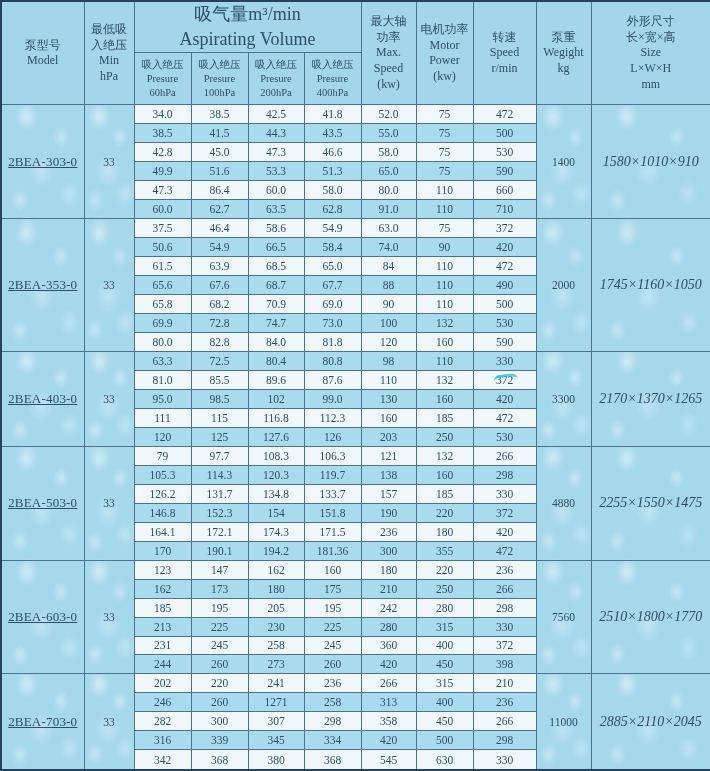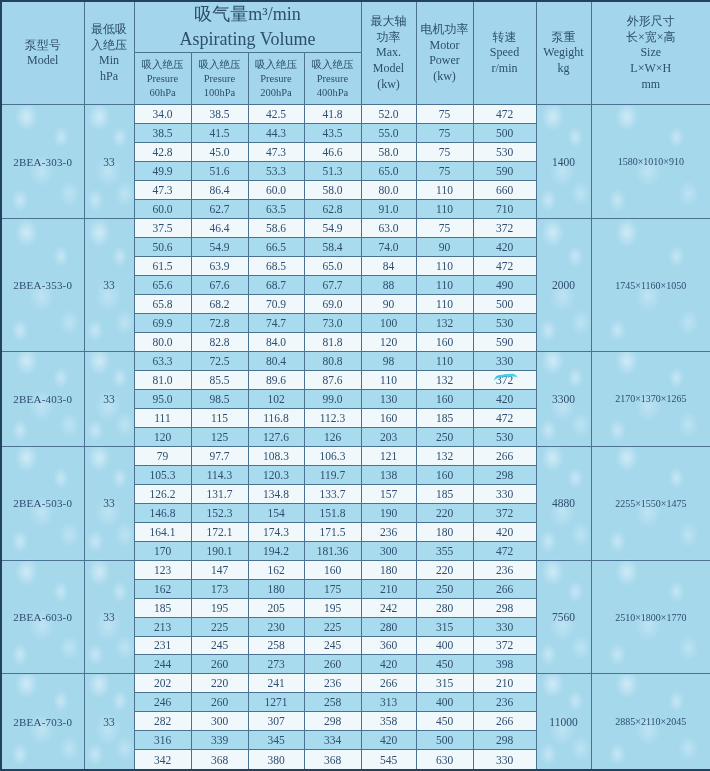--- a/index.html
+++ b/index.html
@@ -44,22 +44,22 @@
   td.row-blue  { background: #a9dbee; }
   td.panel-cell {
     background-color: #a6d8ec;
     background-image:
       radial-gradient(ellipse 16px 20px at 30% 10%, rgba(240,250,255,0.55) 0%, rgba(240,250,255,0) 70%),
       radial-gradient(ellipse 11px 15px at 72% 28%, rgba(235,248,255,0.45) 0%, rgba(235,248,255,0) 70%),
       radial-gradient(ellipse 18px 22px at 48% 58%, rgba(228,245,253,0.40) 0%, rgba(228,245,253,0) 70%),
       radial-gradient(ellipse 12px 16px at 22% 84%, rgba(235,248,255,0.45) 0%, rgba(235,248,255,0) 70%),
       radial-gradient(ellipse 14px 18px at 82% 78%, rgba(210,238,250,0.50) 0%, rgba(210,238,250,0) 70%);
   }
-  td.model-cell { font-size: 11px; letter-spacing: 0.2px; }
-  td.size-cell  { font-size: 10px; }
+  td.model-cell { font-size: 13px; letter-spacing: 0.2px; text-decoration: underline; }
+  td.size-cell  { font-size: 14px; font-style: italic; }
   .pen-mark {
     position: absolute;
     left: 494px; top: 374px;
     width: 24px; height: 9px;
     border-top: 3px solid #2ec8e8;
     border-radius: 60% / 100%;
     transform: rotate(-6deg);
     opacity: 0.85;
     pointer-events: none;
   }
@@ -88,21 +88,21 @@
 Model</th>
         <th rowspan="2" class="col-header">最低吸
 入绝压
 Min
 hPa</th>
         <th colspan="4" class="group-header">吸气量m³/min
 Aspirating Volume</th>
         <th rowspan="2" class="col-header">最大轴
 功率
 Max.
-Model
+Speed
 (kw)</th>
         <th rowspan="2" class="col-header">电机功率
 Motor
 Power
 (kw)</th>
         <th rowspan="2" class="col-header">转速
 Speed
 r/min</th>
         <th rowspan="2" class="col-header">泵重
 Wegight

